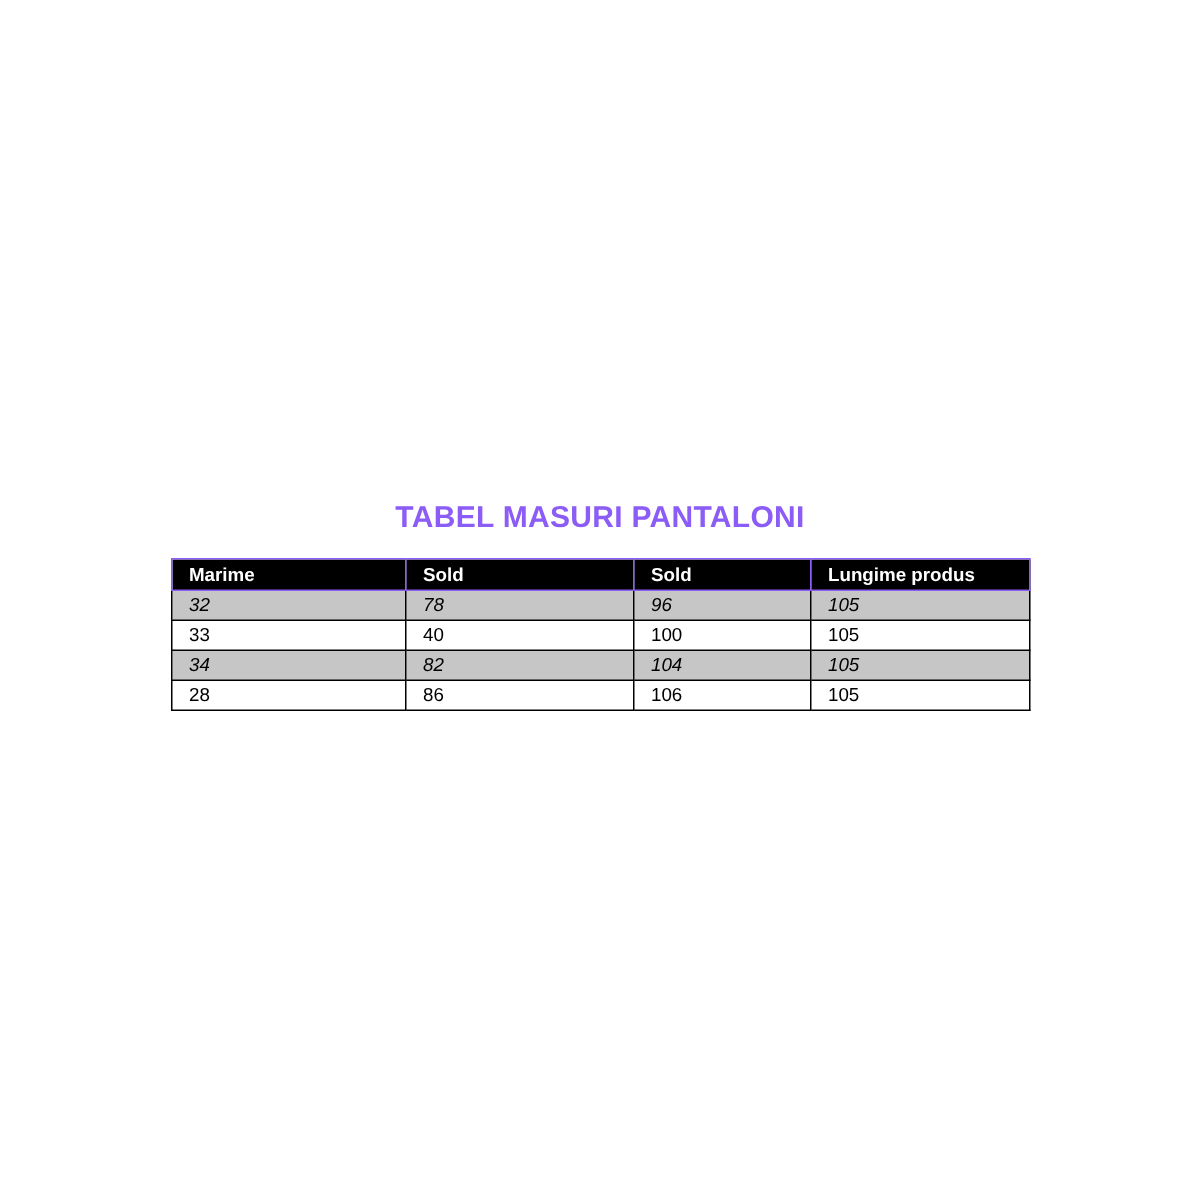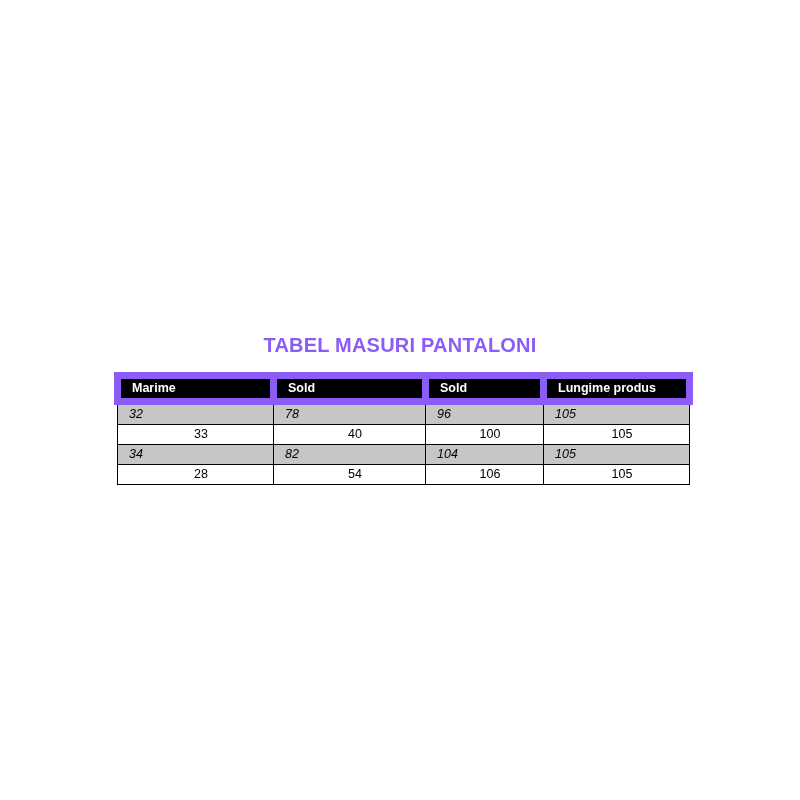--- a/index.html
+++ b/index.html
@@ -55,29 +55,28 @@
     line-height: 13px;
     font-weight: normal;
     box-sizing: border-box;
   }
   table.size-table thead th {
     background: #000000;
     color: #ffffff;
     font-weight: bold;
     height: 21px;
     font-size: 12.5px;
-    border: 7px solid #8b5cf6;
+    border: 1px solid #8b5cf6;
   }
   table.size-table tbody tr.alt td {
     background: #c6c6c6;
     font-style: italic;
   }
   table.size-table tbody tr.plain td {
     background: #ffffff;
-    text-align: center;
   }
   col.c0 { width: 156px; }
   col.c1 { width: 152px; }
   col.c2 { width: 118px; }
   col.c3 { width: 146px; }
 </style>
 </head>
 <body>
 
 <div class="page">
@@ -114,21 +113,21 @@
           <td>105</td>
         </tr>
         <tr class="alt">
           <td>34</td>
           <td>82</td>
           <td>104</td>
           <td>105</td>
         </tr>
         <tr class="plain">
           <td>28</td>
-          <td>54</td>
+          <td>86</td>
           <td>106</td>
           <td>105</td>
         </tr>
       </tbody>
     </table>
   </div>
 
 </div>
 
 </body></html>

